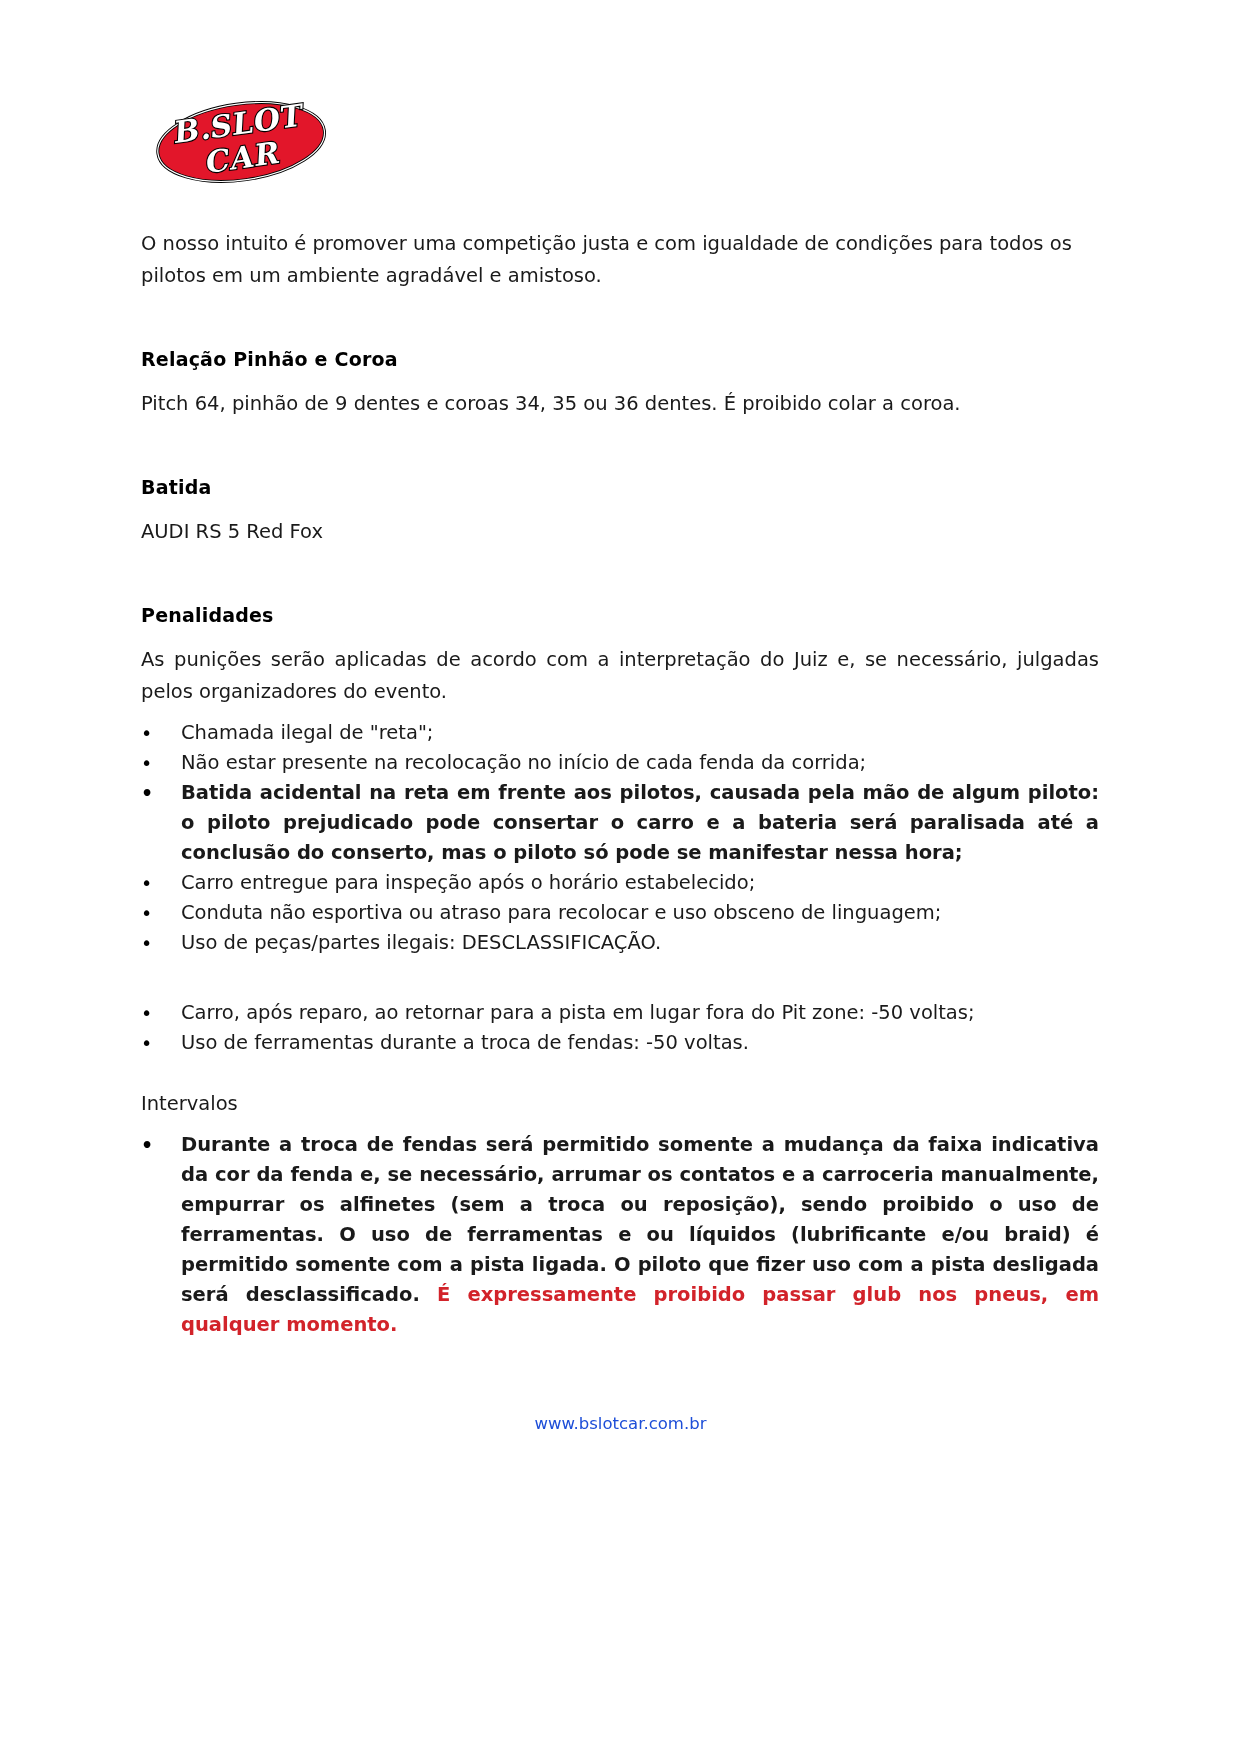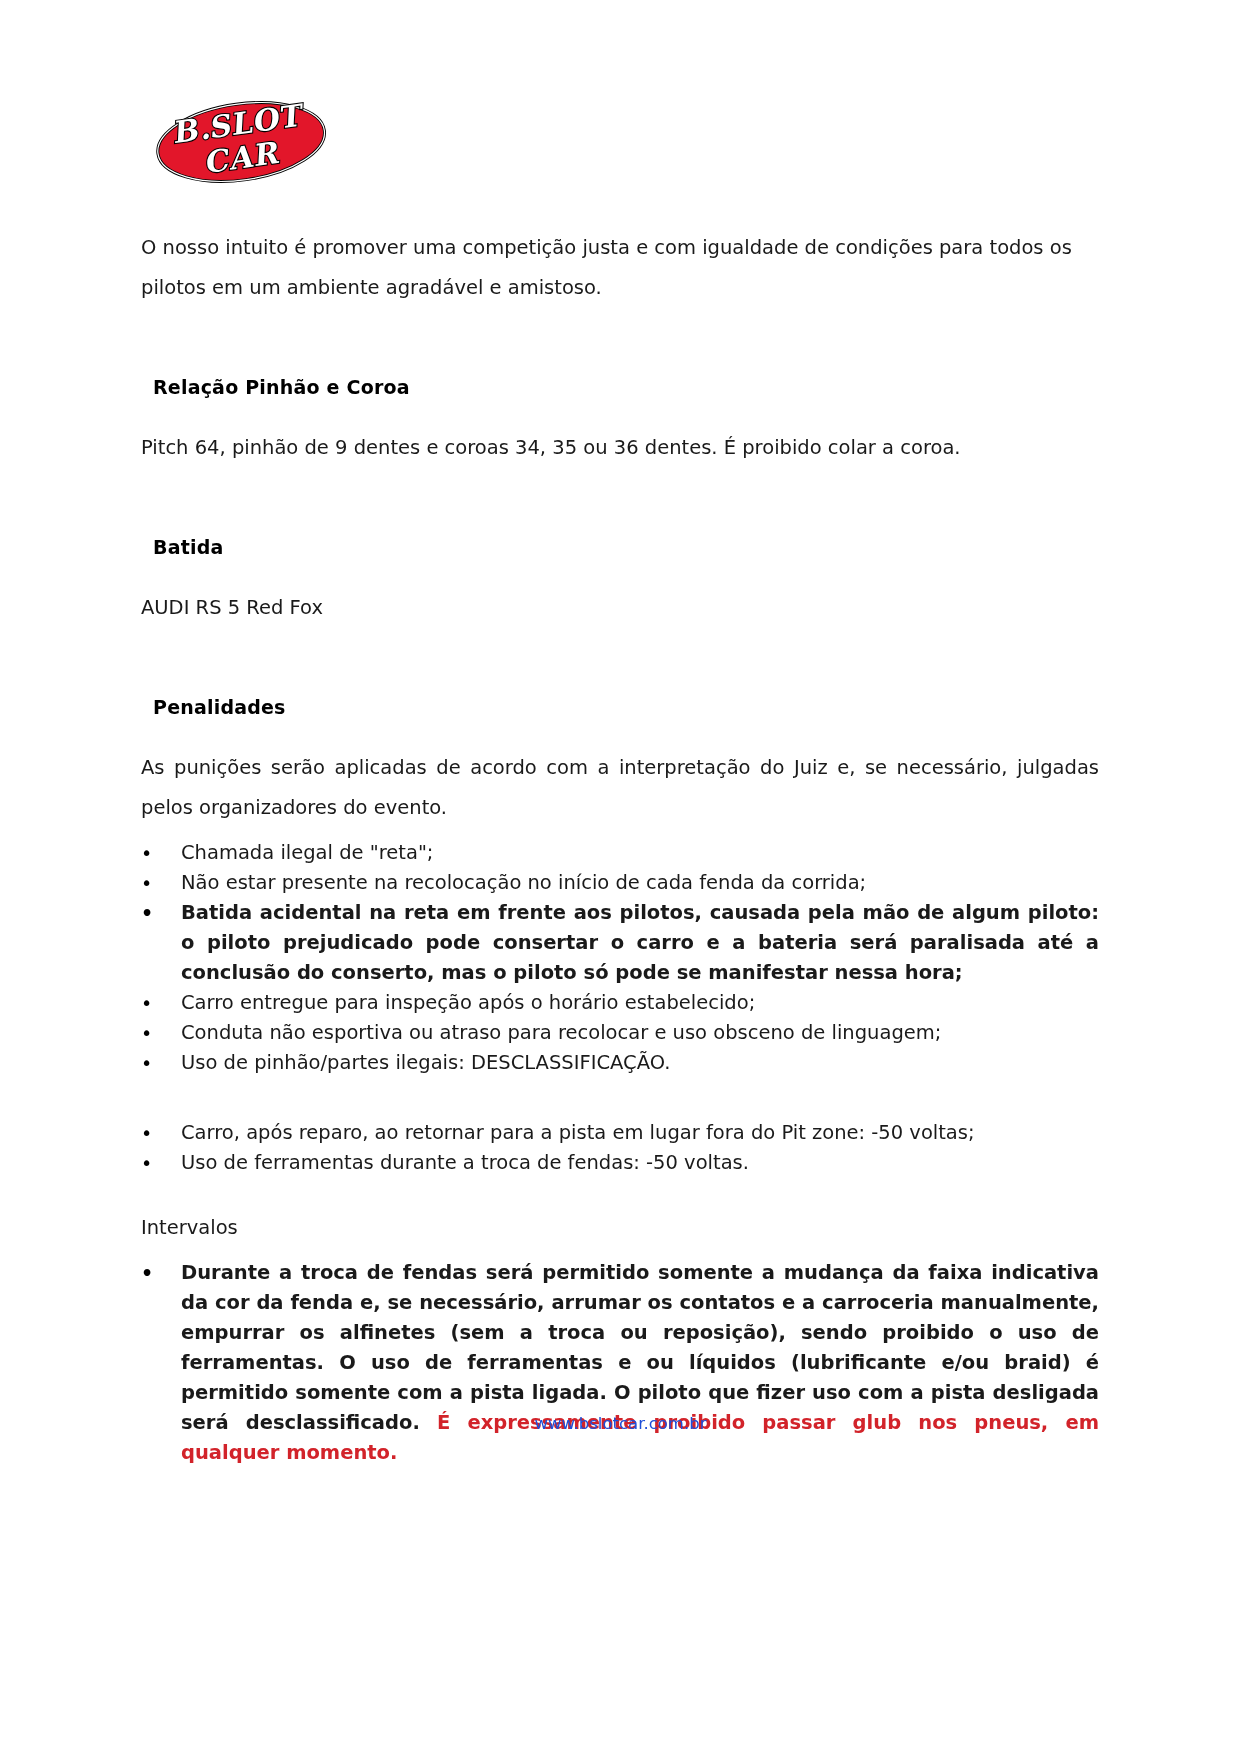--- a/index.html
+++ b/index.html
@@ -35,32 +35,32 @@
 
   
   .content {
     position: absolute;
     left: 141px;
     top: 228px;
     width: 958px;
   }
   p.para {
     font-size: 19.5px;
-    line-height: 40px;
+    line-height: 32px;
     margin: 0 0 0 0;
     text-align: justify;
     color: #1a1a1a;
   }
   p.para.lead {
     text-align: left;
   }
   h2.heading {
     font-size: 19px;
     font-weight: bold;
-    margin: 12px;
+    margin: 0;
     color: #000000;
     letter-spacing: 0.2px;
   }
   .spacer-lg { height: 56px; }
   .spacer-md { height: 30px; }
   .spacer-sm { height: 18px; }
   .spacer-xs { height: 10px; }
 
   ul.bullets {
     list-style: none;
@@ -145,21 +145,21 @@
     <p class="para">As punições serão aplicadas de acordo com a interpretação do Juiz e, se necessário, julgadas pelos organizadores do evento.</p>
 
     <div class="spacer-xs"></div>
 
     <ul class="bullets">
       <li>Chamada ilegal de "reta";</li>
       <li>Não estar presente na recolocação no início de cada fenda da corrida;</li>
       <li class="justified">Batida acidental na reta em frente aos pilotos, causada pela mão de algum piloto: o piloto prejudicado pode consertar o carro e a bateria será paralisada até a conclusão do conserto, mas o piloto só pode se manifestar nessa hora;</li>
       <li>Carro entregue para inspeção após o horário estabelecido;</li>
       <li>Conduta não esportiva ou atraso para recolocar e uso obsceno de linguagem;</li>
-      <li>Uso de pinhão/partes ilegais: DESCLASSIFICAÇÃO.</li>
+      <li>Uso de peças/partes ilegais: DESCLASSIFICAÇÃO.</li>
     </ul>
 
     <div class="spacer-md"></div>
 
 
     <div class="spacer-xs"></div>
 
     <ul class="bullets">
       <li>Carro, após reparo, ao retornar para a pista em lugar fora do Pit zone: -50 voltas;</li>
       <li>Uso de ferramentas durante a troca de fendas: -50 voltas.</li>

